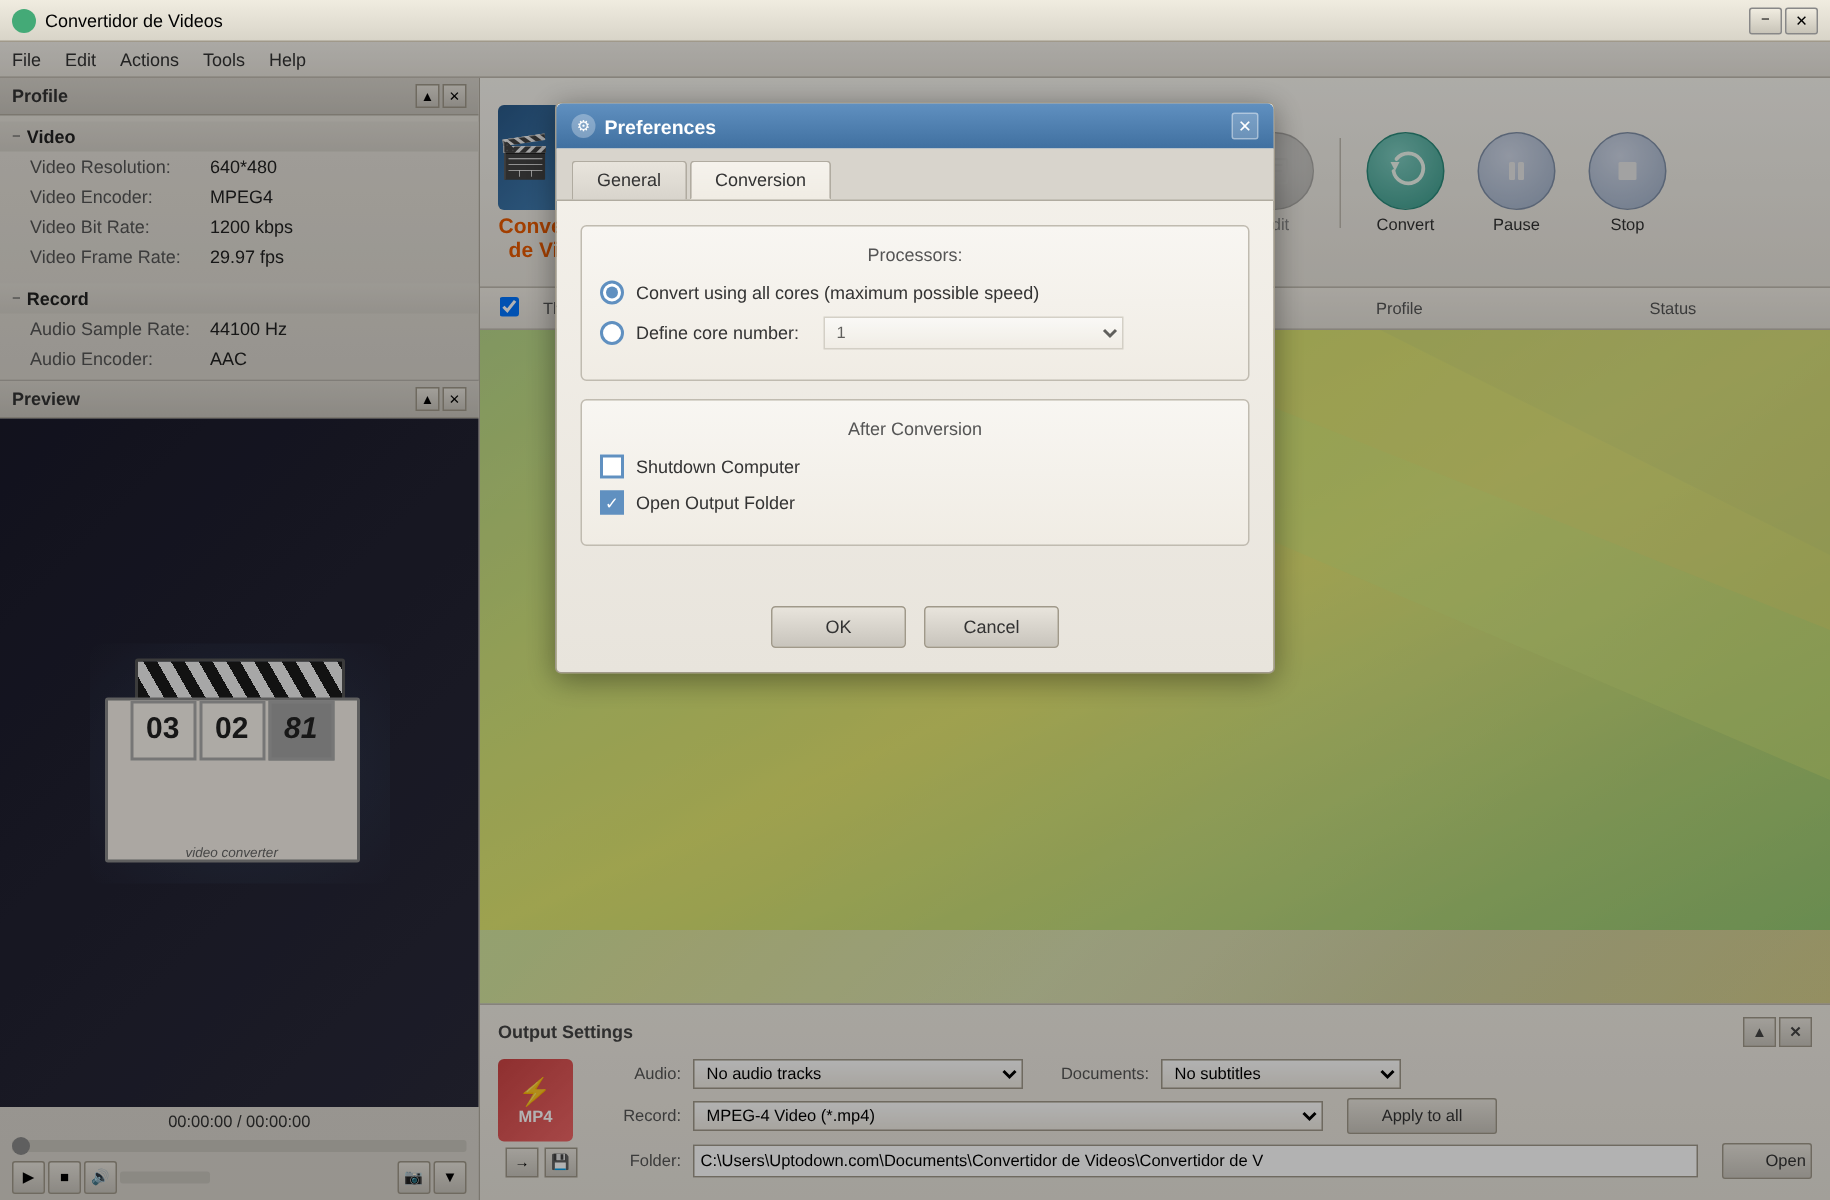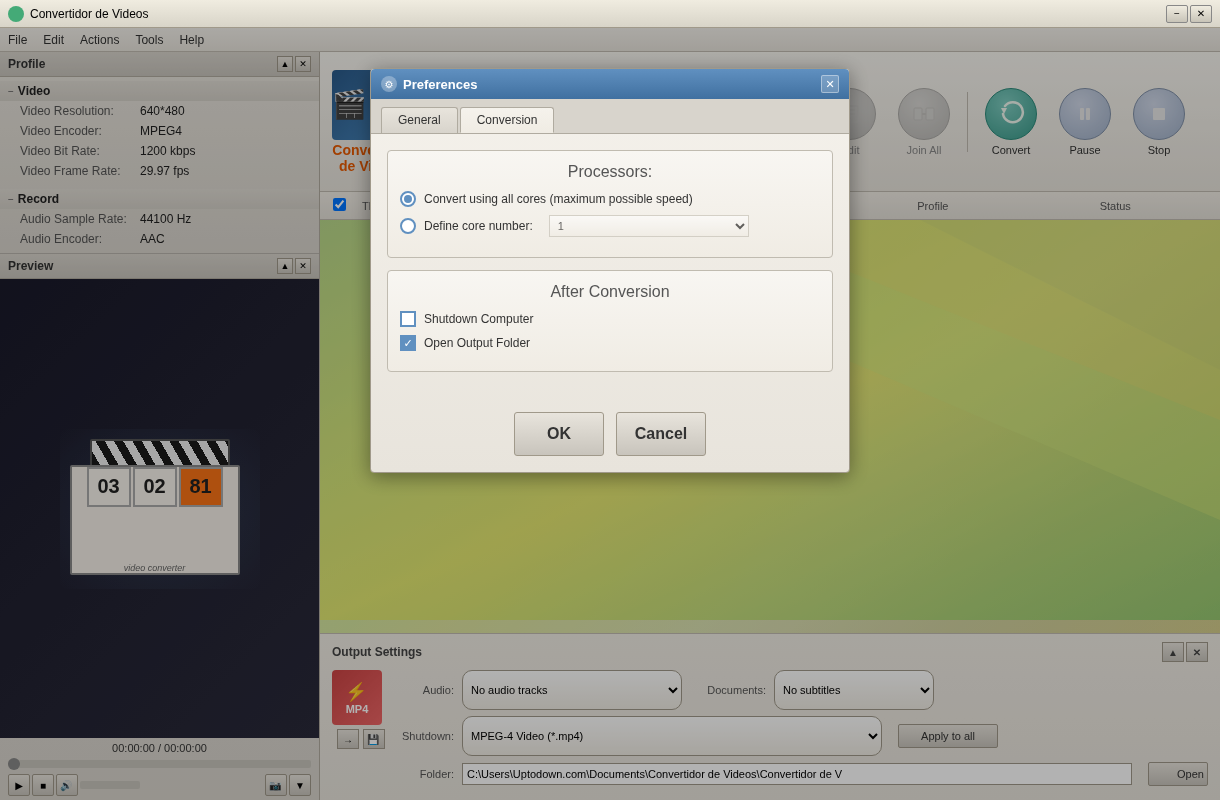--- a/index.html
+++ b/index.html
@@ -278,24 +278,24 @@
     }
     .output-settings-header {
       font-size: 12px; color: #444; font-weight: bold; margin-bottom: 8px;
       display: flex; align-items: center; justify-content: space-between;
     }
     .output-row {
       display: flex; align-items: center; gap: 8px; margin-bottom: 6px;
     }
     .output-label { width: 60px; color: #555; text-align: right; font-size: 11px; }
     .output-select {
-      height: 40px;
+      height: 20px;
       border: 1px solid #a0998a;
       background: linear-gradient(to bottom, #fff, #f0ece4);
-      border-radius: 10px;
+      border-radius: 0;
       padding: 0 4px;
       font-size: 11px;
       cursor: pointer;
     }
     .output-select-wide { width: 220px; }
     .output-select-medium { width: 160px; }
     .output-select-profile { width: 420px; }
     .output-folder { 
       height: 22px; flex: 1;
       border: 1px solid #a0998a;
@@ -409,21 +409,21 @@
 
     .dialog-section {
       background: linear-gradient(to bottom, #f8f6f2, #f0ece4);
       border: 1px solid #c0bbb0;
       border-radius: 4px;
       padding: 12px;
       margin-bottom: 12px;
     }
     .dialog-section-title {
       text-align: center;
-      font-size: 16px;
+      font-size: 12px;
       color: #555;
       margin-bottom: 10px;
     }
     .radio-row {
       display: flex; align-items: center; gap: 8px;
       margin-bottom: 8px;
     }
     .radio-btn {
       width: 16px; height: 16px;
       border-radius: 50%;
@@ -465,25 +465,25 @@
     .checkbox.checked { background: #6090c0; color: white; }
     .checkbox-label { font-size: 12px; color: #333; }
 
     .dialog-footer {
       display: flex;
       justify-content: center;
       gap: 12px;
       padding: 12px 16px 16px;
     }
     .dialog-btn {
-      width: 90px; height: 44px;
+      width: 90px; height: 28px;
       border-radius: 3px;
       cursor: pointer;
-      font-size: 16px;
-      display: flex; align-items: center; justify-content: center; font-weight: bold;
+      font-size: 12px;
+      display: flex; align-items: center; justify-content: center;
     }
     .dialog-btn-ok {
       background: linear-gradient(to bottom, #e8e4dc, #c8c4bc);
       border: 1px solid #a0998a;
       color: #333;
     }
     .dialog-btn-cancel {
       background: linear-gradient(to bottom, #e8e4dc, #c8c4bc);
       border: 1px solid #a0998a;
       color: #333;
@@ -579,21 +579,21 @@
         <div style="position:relative; width:200px; height:160px;">
 
           <div style="position:absolute; inset:0; background: radial-gradient(ellipse, rgba(100,150,200,0.2), transparent); border-radius:8px;"></div>
 
           <div style="position:absolute; top:10px; left:30px; width:140px; height:30px; background: repeating-linear-gradient(60deg, #1a1a1a 0px, #1a1a1a 8px, #f0f0f0 8px, #f0f0f0 16px); border:2px solid #555; border-radius:2px;"></div>
 
           <div style="position:absolute; top:36px; left:10px; width:170px; height:110px; background:#f5f0e8; border:2px solid #888; border-radius:2px; display:flex; flex-direction:column; align-items:center; justify-content:space-between;">
             <div style="display:flex; gap:2px; margin-bottom:4px;">
               <div style="width:44px; height:40px; border:2px solid #aaa; display:flex; align-items:center; justify-content:center; font-size:20px; font-weight:bold; color:#222; background:#f8f4ec;">03</div>
               <div style="width:44px; height:40px; border:2px solid #aaa; display:flex; align-items:center; justify-content:center; font-size:20px; font-weight:bold; color:#222; background:#f8f4ec;">02</div>
-              <div style="width:44px; height:40px; border:2px solid #aaa; display:flex; align-items:center; justify-content:center; font-size:20px; font-weight:bold; color:#222; background:#f97316;">81</div>
+              <div style="width:44px; height:40px; border:2px solid #aaa; display:flex; align-items:center; justify-content:center; font-size:20px; font-weight:bold; color:#222; background:#a3a3a3;font-style:italic;">81</div>
             </div>
             <div style="font-size:9px; color:#666; font-style:italic;">video converter</div>
           </div>
         </div>
       </div>
       <div class="preview-time">00:00:00 / 00:00:00</div>
       <div class="preview-progress">
         <div class="progress-thumb"></div>
       </div>
       <div class="preview-controls">
@@ -693,30 +693,20 @@
             <svg width="28" height="28" viewBox="0 0 28 28">
               <rect x="6" y="6" width="16" height="16" rx="1" fill="none" stroke="#aaa" stroke-width="1.5"></rect>
               <line x1="9" y1="10" x2="19" y2="10" stroke="#aaa" stroke-width="1.5"></line>
               <line x1="9" y1="14" x2="19" y2="14" stroke="#aaa" stroke-width="1.5"></line>
               <line x1="9" y1="18" x2="15" y2="18" stroke="#aaa" stroke-width="1.5"></line>
             </svg>
           </div>
           <span class="btn-label">Edit</span>
         </div>
 
-        <div class="toolbar-btn disabled">
-          <div class="icon-circle btn-gray">
-            <svg width="28" height="28" viewBox="0 0 28 28">
-              <rect x="4" y="8" width="8" height="12" rx="1" fill="#bbb" stroke="#999" stroke-width="1"></rect>
-              <rect x="16" y="8" width="8" height="12" rx="1" fill="#bbb" stroke="#999" stroke-width="1"></rect>
-              <line x1="12" y1="14" x2="16" y2="14" stroke="#999" stroke-width="2"></line>
-            </svg>
-          </div>
-          <span class="btn-label">Join All</span>
-        </div>
 
         <div style="width:1px; height:60px; background:#c0bbb0; margin:0 4px;"></div>
 
         <div class="toolbar-btn">
           <div class="icon-circle btn-cyan">
             <svg width="28" height="28" viewBox="0 0 28 28">
               <path d="M8,6 A10,10 0 1,1 6,14" fill="none" stroke="#f0f8f0" stroke-width="2.5" stroke-linecap="round"></path>
               <polygon points="4,8 10,8 7,14" fill="#f0f8f0"></polygon>
             </svg>
           </div>
@@ -803,21 +793,21 @@
             <span class="output-label">Audio:</span>
             <select class="output-select output-select-wide">
               <option>No audio tracks</option>
             </select>
             <span style="margin-left:16px;" class="output-label">Documents:</span>
             <select class="output-select output-select-medium">
               <option>No subtitles</option>
             </select>
           </div>
           <div class="output-row">
-            <span class="output-label">Shutdown:</span>
+            <span class="output-label">Record:</span>
             <select class="output-select output-select-profile">
               <option>MPEG-4 Video (*.mp4)</option>
             </select>
             <button class="output-btn" style="margin-left:8px; width:100px;">Apply to all</button>
           </div>
           <div class="output-row">
             <span class="output-label">Folder:</span>
             <input type="text" class="output-folder" value="C:\Users\Uptodown.com\Documents\Convertidor de Videos\Convertidor de V" style="">
             <button class="output-btn" style="margin-left:8px; width:60px;padding-left:28px;">Open</button>
           </div>

